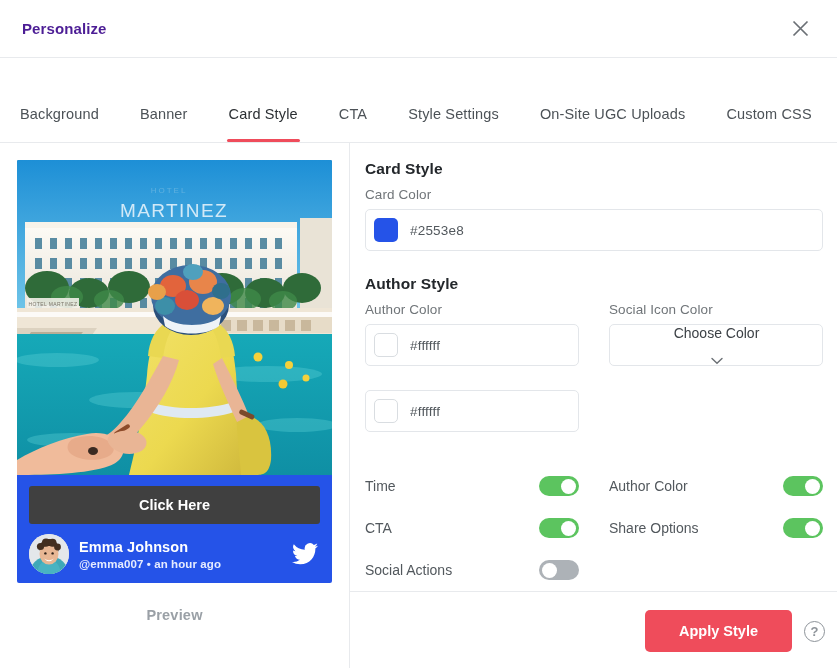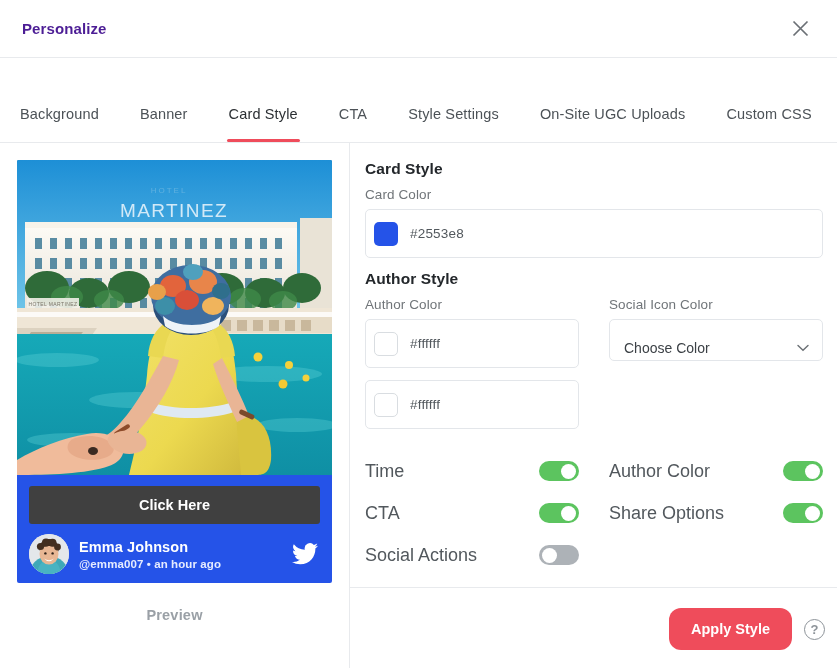--- a/index.html
+++ b/index.html
@@ -174,24 +174,24 @@
     font-size: 13.5px;
     color: #707579;
     margin-bottom: 7px;
     letter-spacing: .1px;
   }
   .form-grid {
     display: grid;
     grid-template-columns: 214px 214px;
     column-gap: 30px;
   }
-  .field { margin-bottom: 12px; }
+  .field { margin-bottom: 24px; }
 
   .color-input {
-    height: 49px;
+    height: 42px;
     border: 1px solid #e3e6ea;
     border-radius: 5px;
     display: flex;
     align-items: center;
     padding: 0 8px;
     gap: 12px;
     background: #fff;
     cursor: text;
   }
   .swatch {
@@ -206,41 +206,42 @@
     letter-spacing: .2px;
   }
 
   .select-box {
     height: 42px;
     border: 1px solid #e3e6ea;
     border-radius: 5px;
     display: flex;
     align-items: center;
     justify-content: space-between;
-    padding: 16px 13px 0 14px;
+    padding: 0 13px 0 14px;
     background: #fff;
     cursor: pointer;
+    flex-direction: column;
   }
   .select-value { font-size: 14px; color: #3c4146; }
 
   
   .toggle-grid {
     display: grid;
     grid-template-columns: 214px 214px;
     column-gap: 30px;
     row-gap: 0;
     margin-top: 9px;
   }
   .toggle-row {
     display: flex;
     align-items: center;
     justify-content: space-between;
     height: 42px;
   }
-  .toggle-label { font-size: 18px; color: #52585d; }
+  .toggle-label { font-size: 14px; color: #52585d; }
   .switch {
     width: 40px; height: 20px;
     border-radius: 11px;
     position: relative;
     cursor: pointer;
     flex: 0 0 40px;
   }
   .switch.on { background: #5cc45f; }
   .switch.off { background: #adb2b7; }
   .switch .knob {
@@ -262,22 +263,22 @@
     justify-content: flex-end;
     padding-right: 20px;
     gap: 12px;
   }
   .apply-btn {
     background: #ef4c5b;
     color: #fff;
     font-size: 14.5px;
     font-weight: bold;
     border: none;
-    border-radius: 12px;
-    padding: 13px 22px;
+    border-radius: 5px;
+    padding: 13px 34px;
     cursor: pointer;
     font-family: inherit;
   }
   .help-icon {
     width: 21px; height: 21px;
     border: 1.6px solid #8d9399;
     border-radius: 50%;
     color: #8d9399;
     font-size: 13px;
     display: flex; align-items: center; justify-content: center;

